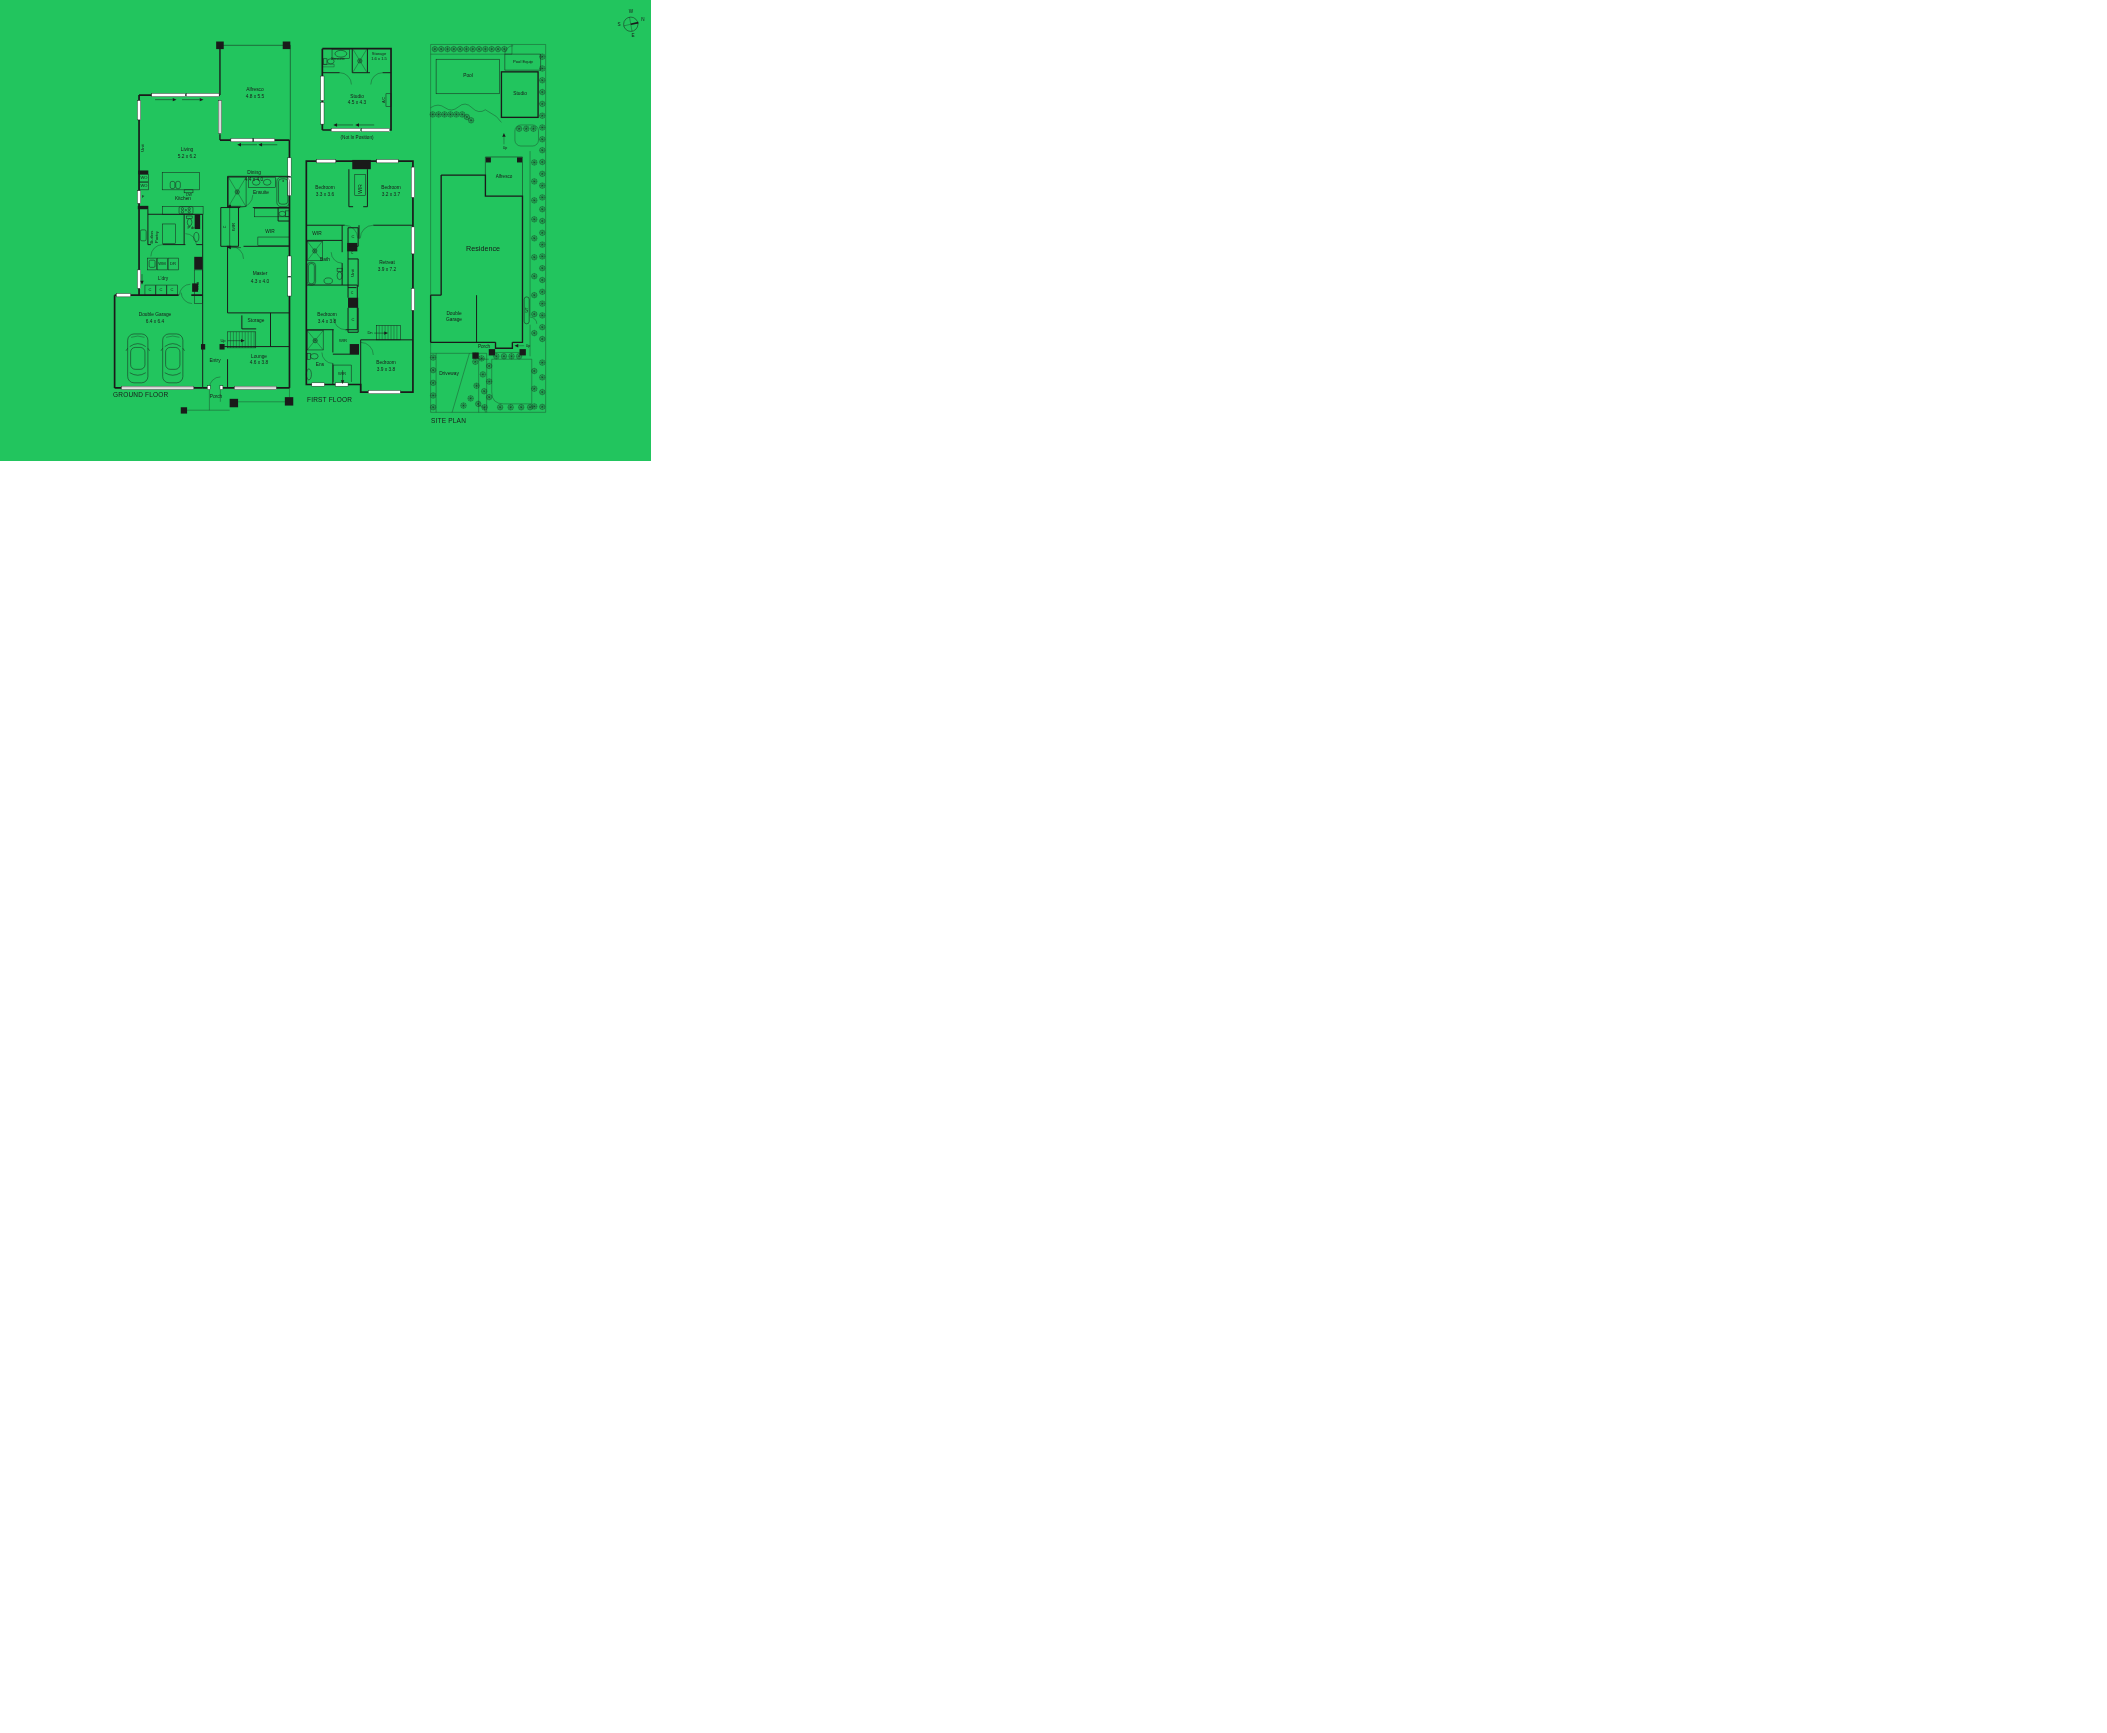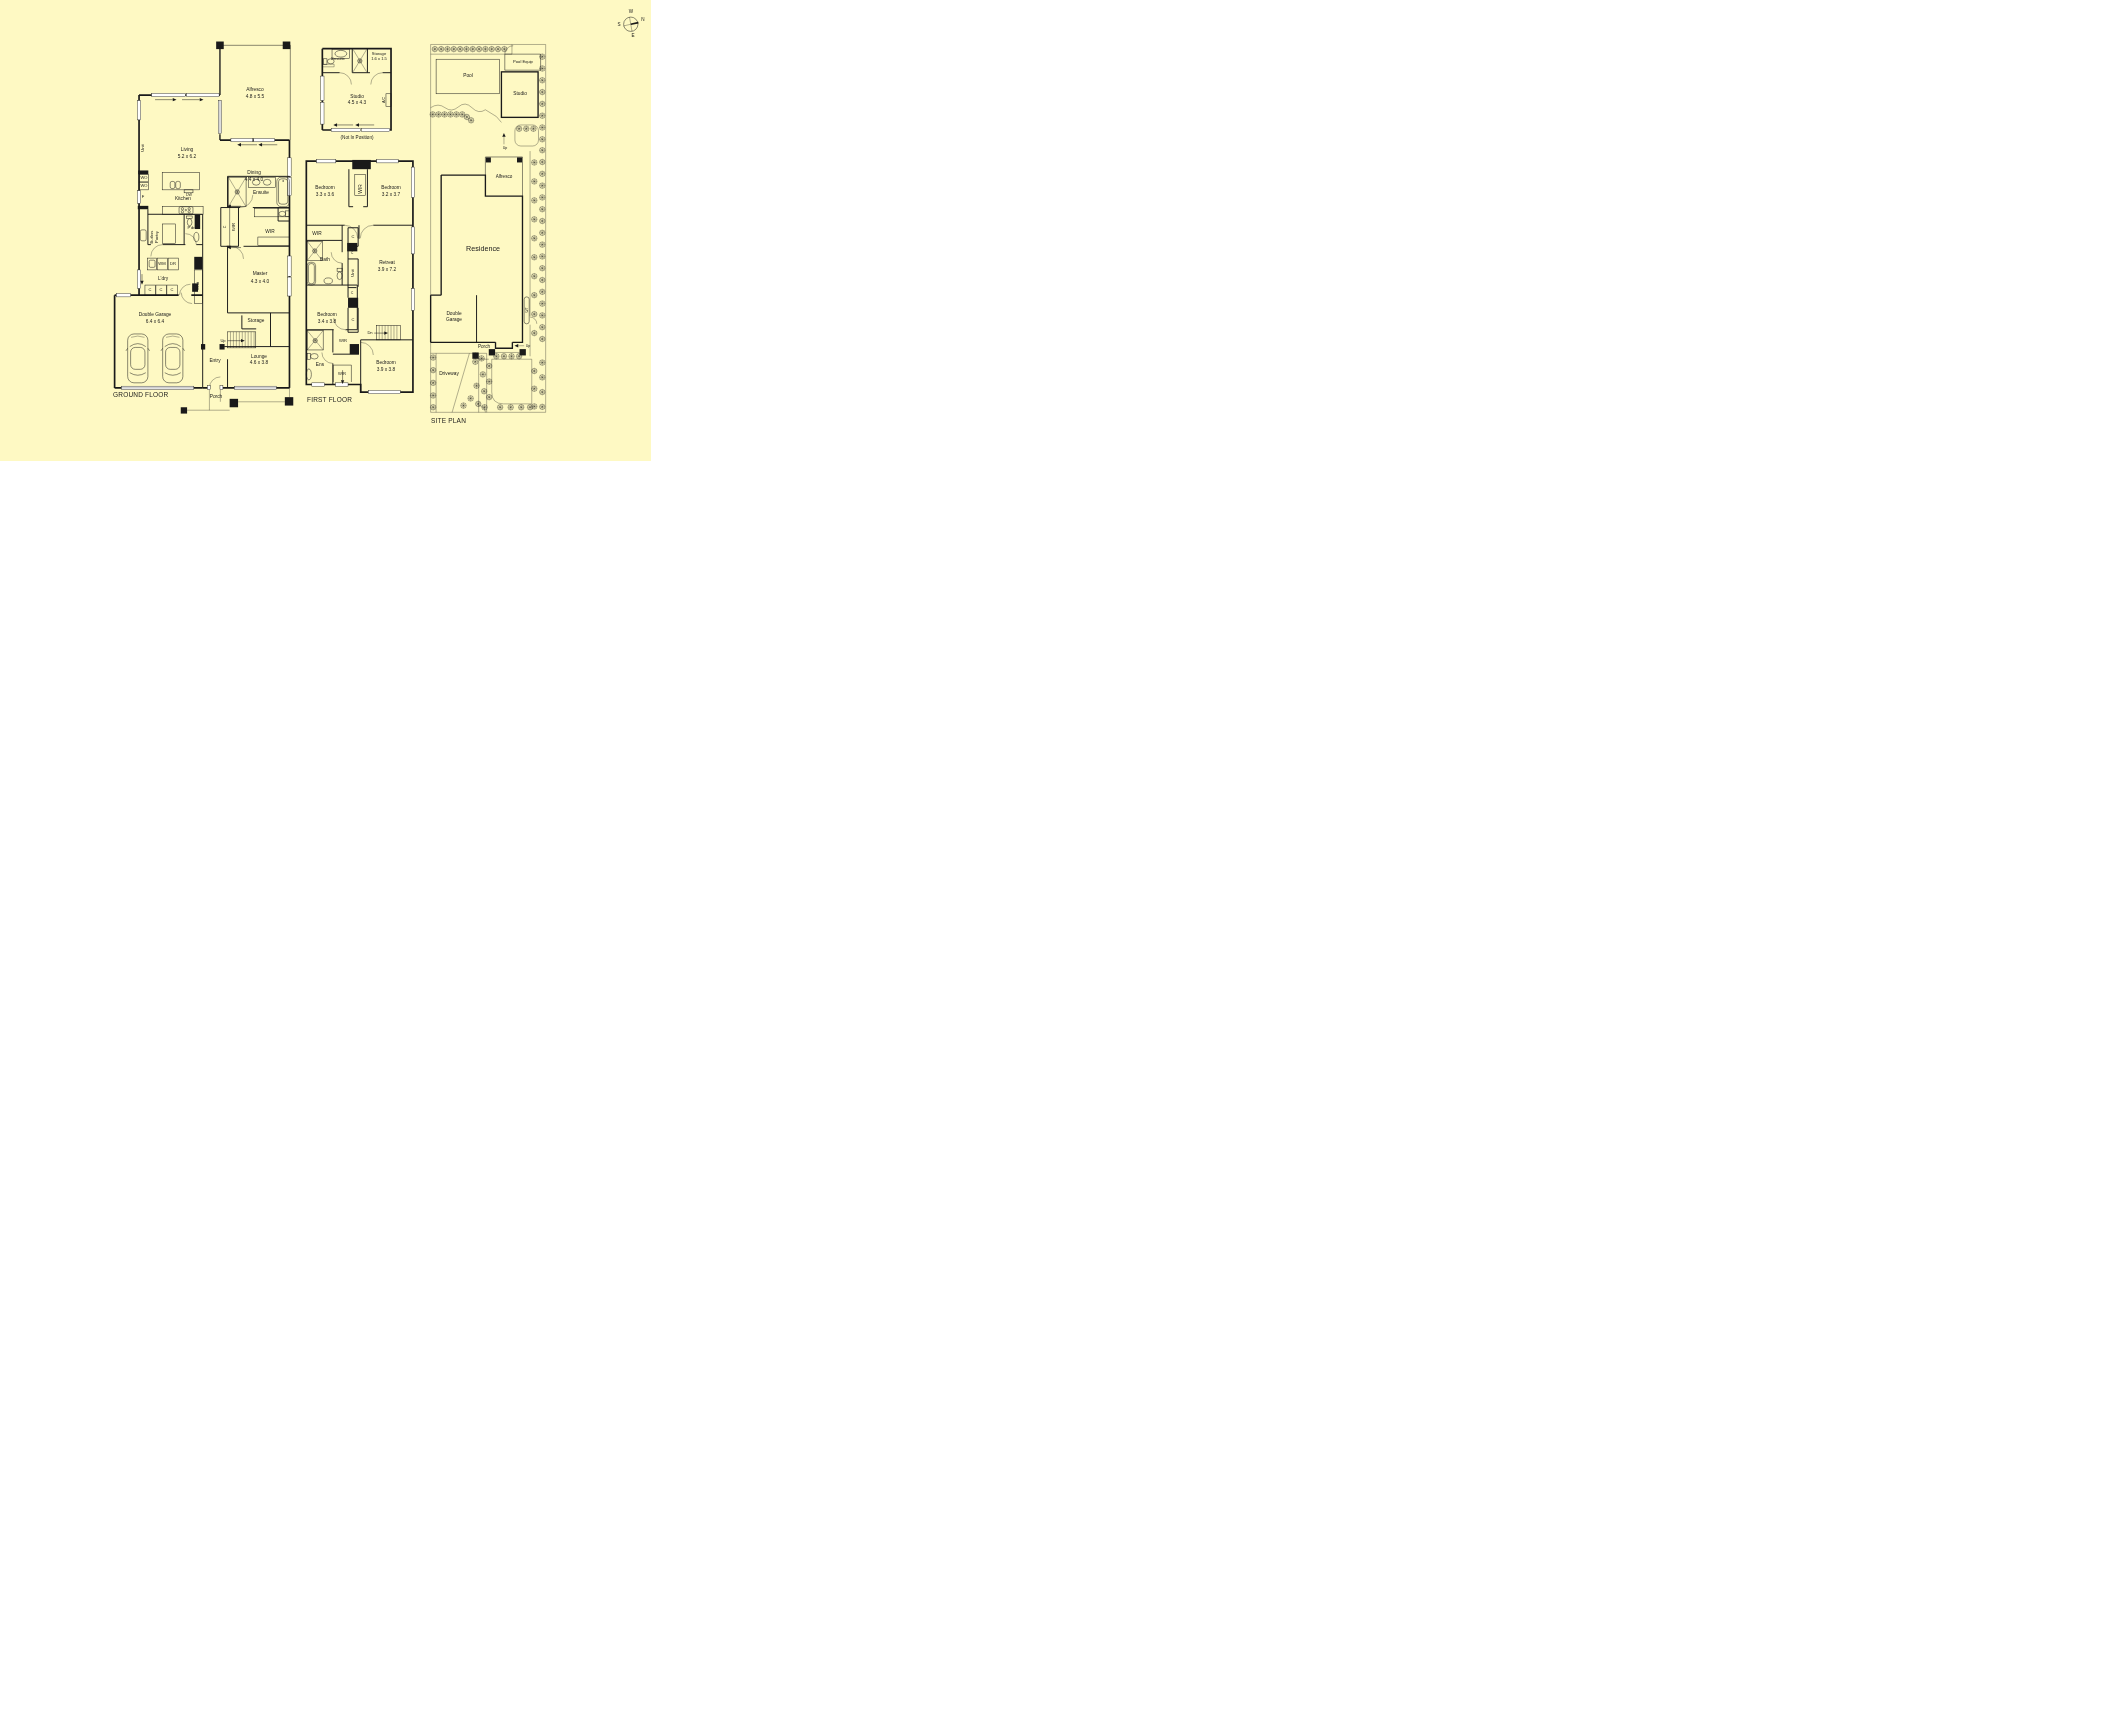--- a/index.html
+++ b/index.html
@@ -1,16 +1,16 @@
 <!DOCTYPE html>
 <html style="font-size:6.7px"><head>
 <meta charset="utf-8">
 <style>
   html,body{margin:0;padding:0;background:#fff;}
-  #canvas{position:relative;width:651px;height:461px;background:#fef9c3;overflow:hidden;
+  #canvas{position:relative;width:651px;height:461px;background:#22c55e;overflow:hidden;
           font-family:"Liberation Sans",sans-serif;}
   #plan-svg{position:absolute;left:0;top:0;}
   .lb{position:absolute;transform:translate(-50%,-50%);font:4.8px/1.3 "Liberation Sans",sans-serif;
       color:#1a1a1a;white-space:nowrap;text-align:center;}
   .sm{font-size:4.1px;}
   .xs{font-size:3.6px;}
   .md{font-size:4.6px;}
   .rot{transform:translate(-50%,-50%) rotate(-90deg);}
   .ttl{font-size:6.5px;letter-spacing:0.2px;transform:translate(0,-50%);}
   .big{font-size:7.2px;}

